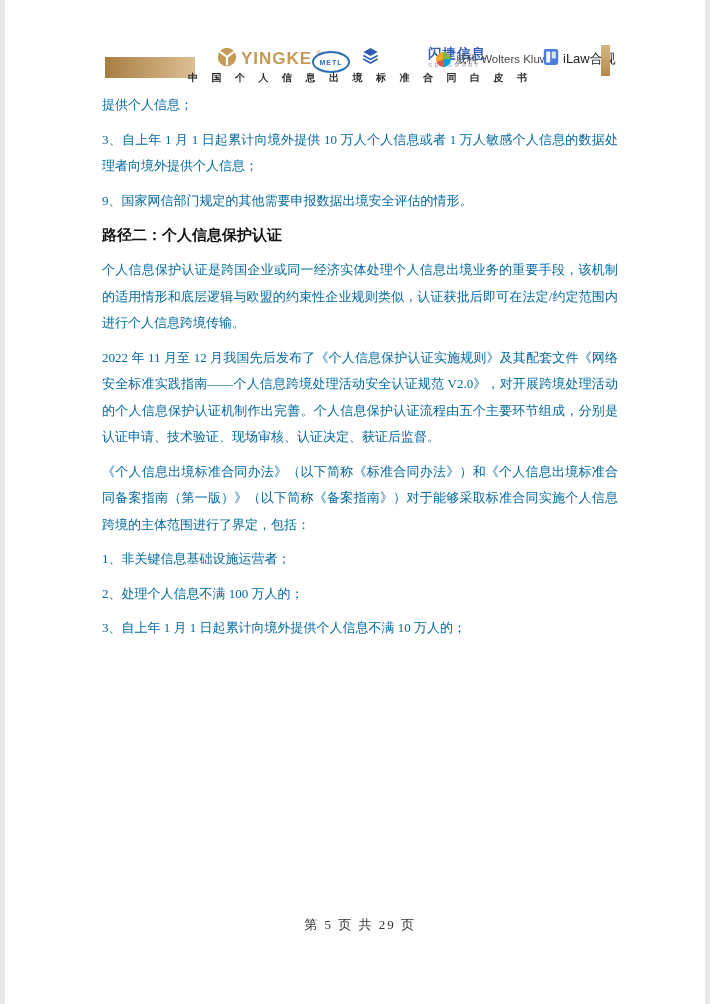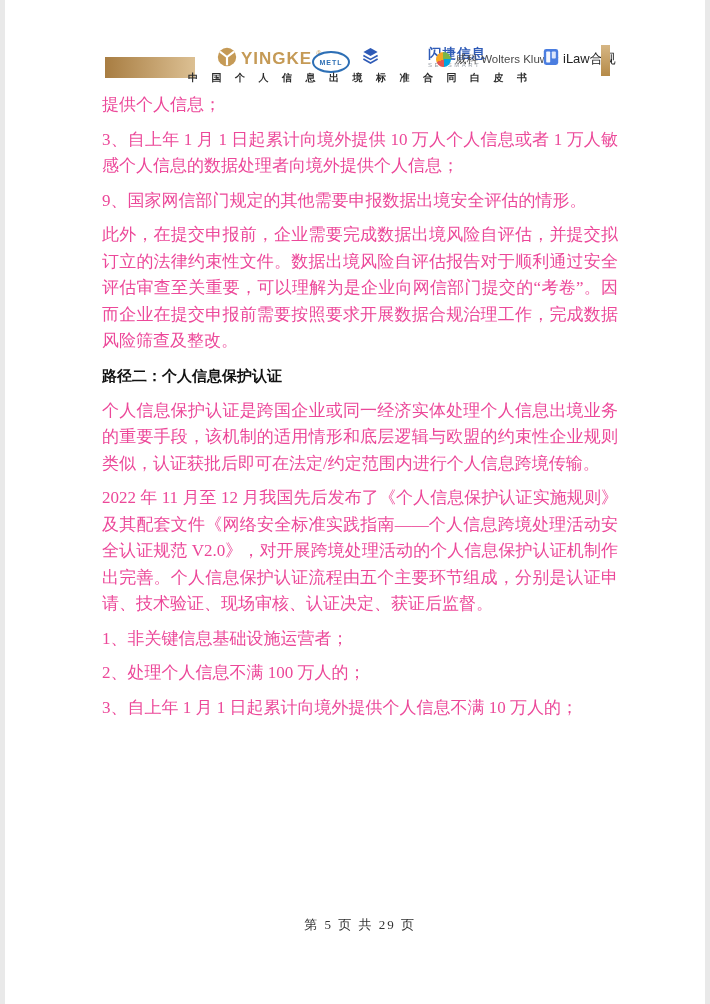--- a/index.html
+++ b/index.html
@@ -48,22 +48,22 @@
   .ilaw-text{font-size:13px;color:#222222;font-weight:500;}
   .banner-title{
     position:absolute;left:183px;top:71px;
     font-family:"Liberation Sans","DejaVu Sans",sans-serif;
     font-size:10px;font-weight:bold;color:#2b2b2b;
     letter-spacing:13.5px;white-space:nowrap;
   }
   
   .doc-body{position:absolute;top:92px;left:97px;width:516px;}
   .doc-body p{
-    margin:0 0 8px 0;font-size:17px;line-height:26.5px;
-    text-align:justify;text-justify:inter-ideograph;color:#ec4899;
+    margin:0 0 8px 0;font-size:13px;line-height:26.5px;
+    text-align:justify;text-justify:inter-ideograph;color:#0369a1;
   }
   .doc-body h3{
     margin:8px 0 8px 0;font-size:15px;line-height:27px;
     font-weight:bold;color:#111111;
   }
   
   .footer{
     position:absolute;top:916px;left:0;width:710px;
     text-align:center;font-size:13px;color:#333333;letter-spacing:2px;
   }
@@ -123,24 +123,24 @@
 
     <div class="gold-bar-right"></div>
 
     <div class="banner-title">中国个人信息出境标准合同白皮书</div>
   </div>
 
   <div class="doc-body">
     <p>提供个人信息；</p>
     <p>3、自上年 1 月 1 日起累计向境外提供 10 万人个人信息或者 1 万人敏感个人信息的数据处理者向境外提供个人信息；</p>
     <p>9、国家网信部门规定的其他需要申报数据出境安全评估的情形。</p>
-    <p>此外，在提交申报前，企业需要完成数据出境风险自评估，并提交拟订立的法律约束性文件。数据出境风险自评估报告对于顺利通过安全评估审查至关重要，可以理解为是企业向网信部门提交的“考卷”。因而企业在提交申报前需要按照要求开展数据合规治理工作，完成数据风险筛查及整改。</p>
     <h3>路径二：个人信息保护认证</h3>
     <p>个人信息保护认证是跨国企业或同一经济实体处理个人信息出境业务的重要手段，该机制的适用情形和底层逻辑与欧盟的约束性企业规则类似，认证获批后即可在法定/约定范围内进行个人信息跨境传输。</p>
     <p>2022 年 11 月至 12 月我国先后发布了《个人信息保护认证实施规则》及其配套文件《网络安全标准实践指南——个人信息跨境处理活动安全认证规范 V2.0》，对开展跨境处理活动的个人信息保护认证机制作出完善。个人信息保护认证流程由五个主要环节组成，分别是认证申请、技术验证、现场审核、认证决定、获证后监督。</p>
+    <p>《个人信息出境标准合同办法》（以下简称《标准合同办法》）和《个人信息出境标准合同备案指南（第一版）》（以下简称《备案指南》）对于能够采取标准合同实施个人信息跨境的主体范围进行了界定，包括：</p>
     <p>1、非关键信息基础设施运营者；</p>
     <p>2、处理个人信息不满 100 万人的；</p>
     <p>3、自上年 1 月 1 日起累计向境外提供个人信息不满 10 万人的；</p>
   </div>
 
   <div class="footer">
     <span>第 5 页 共 29 页</span>
   </div>
 
 </div>

